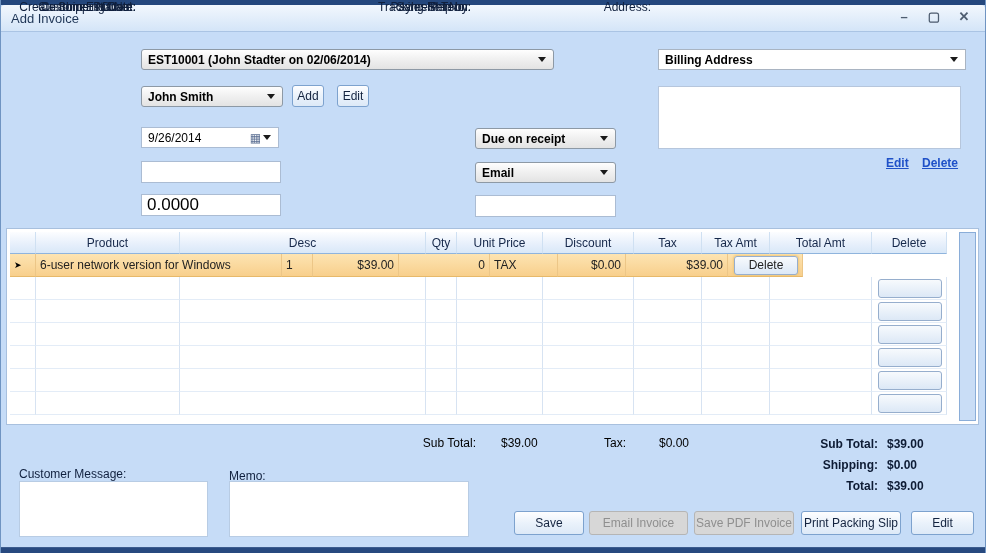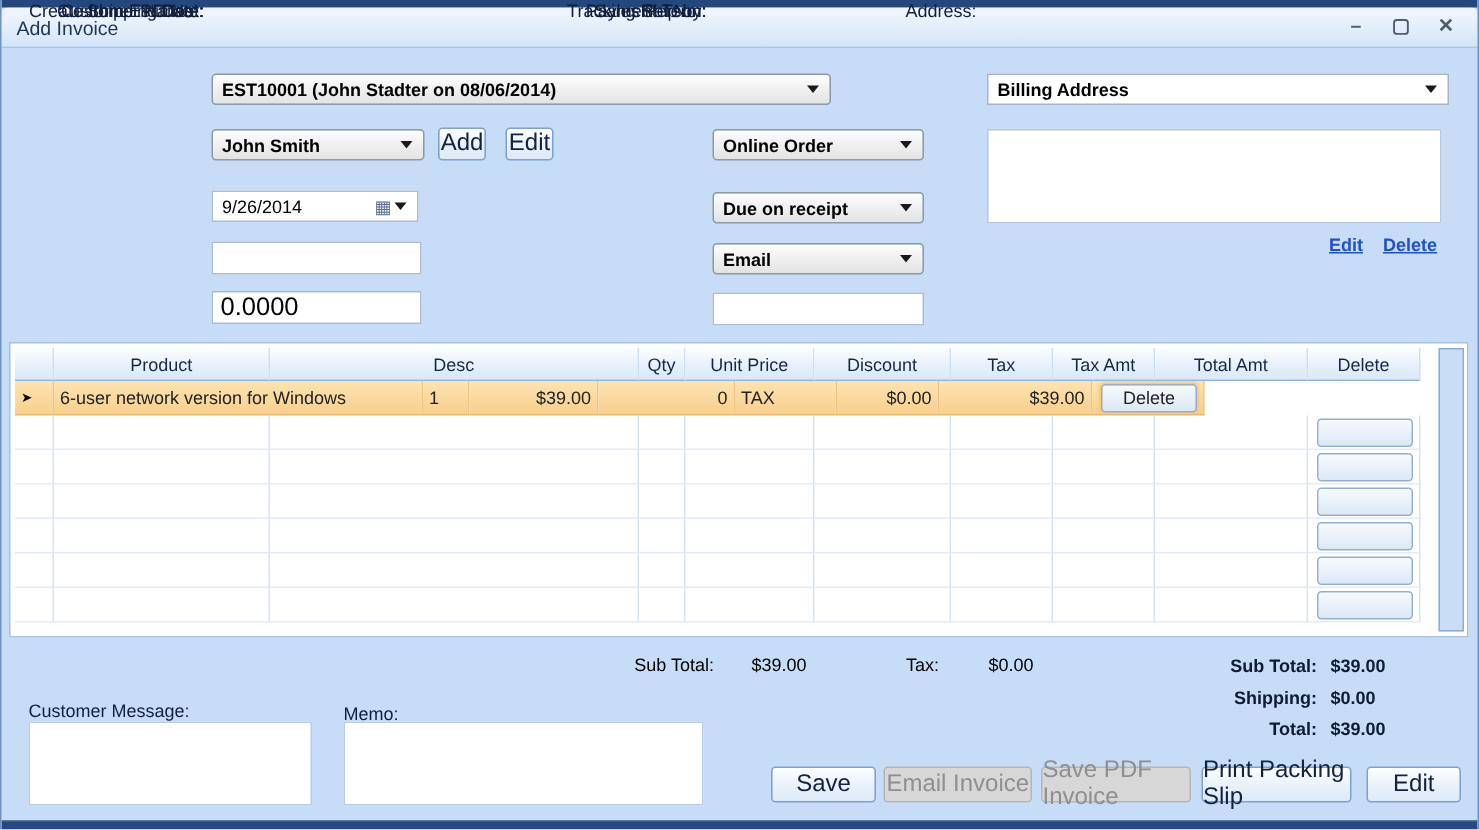--- a/index.html
+++ b/index.html
@@ -61,21 +61,21 @@
              background:#c9ddf6; border:1px solid #8aadd8; }
 
   .midtotal { position:absolute; font-size:12px; color:#000; }
   .sumlbl { position:absolute; font-size:12px; font-weight:bold; color:#0d1b34; text-align:right; width:117px; }
   .sumval { position:absolute; font-size:12px; font-weight:bold; color:#0d1b34; }
 
   .ftr-lbl { position:absolute; font-size:12px; color:#10203e; }
   .ta { position:absolute; background:#fff; border:1px solid #b8cce4; resize:none;
         font-family:"Liberation Sans", sans-serif; font-size:12px; }
   .btn { position:absolute; top:511px; height:24px; border:1px solid #7da2ce; border-radius:3px;
-         background:linear-gradient(#fefeff,#eaf2fb 50%,#dde9f7); font-size:16px; color:#13233f;
+         background:linear-gradient(#fefeff,#eaf2fb 50%,#dde9f7); font-size:12px; color:#13233f;
          display:flex; align-items:center; justify-content:center;
          font-family:"Liberation Sans", sans-serif; cursor:default; }
   .btn.disabled { background:#d7d7d7; border-color:#b5b5b5; color:#8f8f8f; }
 </style>
 </head>
 <body>
 
 <div class="dialog">
   <div class="top-strip"></div>
 
@@ -83,41 +83,37 @@
     <span class="title">Add Invoice</span>
     <div class="win-controls">
       <span class="win-btn">–</span>
       <span class="win-btn">▢</span>
       <span class="win-btn">✕</span>
     </div>
   </div>
 
   <div class="lbl" style="left:0;top:53;width:135px">Create from Estimate:</div>
   <div class="combo" style="left:140px;top:49px;width:413px">
-    <span class="val">EST10001 (John Stadter on 08/06/2014)</span>
+    <span class="val">EST10001 (John Stadter on 02/06/2014)</span>
     <span class="tri"></span>
   </div>
   <div class="lbl" style="left:560px;top:53;width:90px">Address:</div>
   <div class="combo flat" style="left:657px;top:49px;width:308px">
     <span class="val">Billing Address</span>
     <span class="tri"></span>
   </div>
 
   <div class="lbl" style="left:0;top:90;width:135px">Customer Name*:</div>
   <div class="combo" style="left:140px;top:86px;width:142px">
     <span class="val">John Smith</span>
     <span class="tri"></span>
   </div>
   <div class="btn" style="left:291px;top:85px;width:32px;height:22px">Add</div>
   <div class="btn" style="left:336px;top:85px;width:32px;height:22px">Edit</div>
   <div class="lbl" style="left:330px;top:90;width:140px">Sales Person:</div>
-  <div class="combo" style="left:474px;top:86px;width:141px">
-    <span class="val">Online Order</span>
-    <span class="tri"></span>
-  </div>
   <div class="addrbox" style="left:657px;top:86px;width:303px;height:63px"></div>
   <span class="linklike" style="left:885px;top:156px">Edit</span>
   <span class="linklike" style="left:921px;top:156px">Delete</span>
 
   <div class="lbl" style="left:0;top:131;width:135px">Date:</div>
   <div class="datebox" style="left:140px;top:127px;width:138px;height:21px">
     <span class="dval">9/26/2014</span>
     <span class="cal">▦</span>
     <span class="tri"></span>
   </div>

